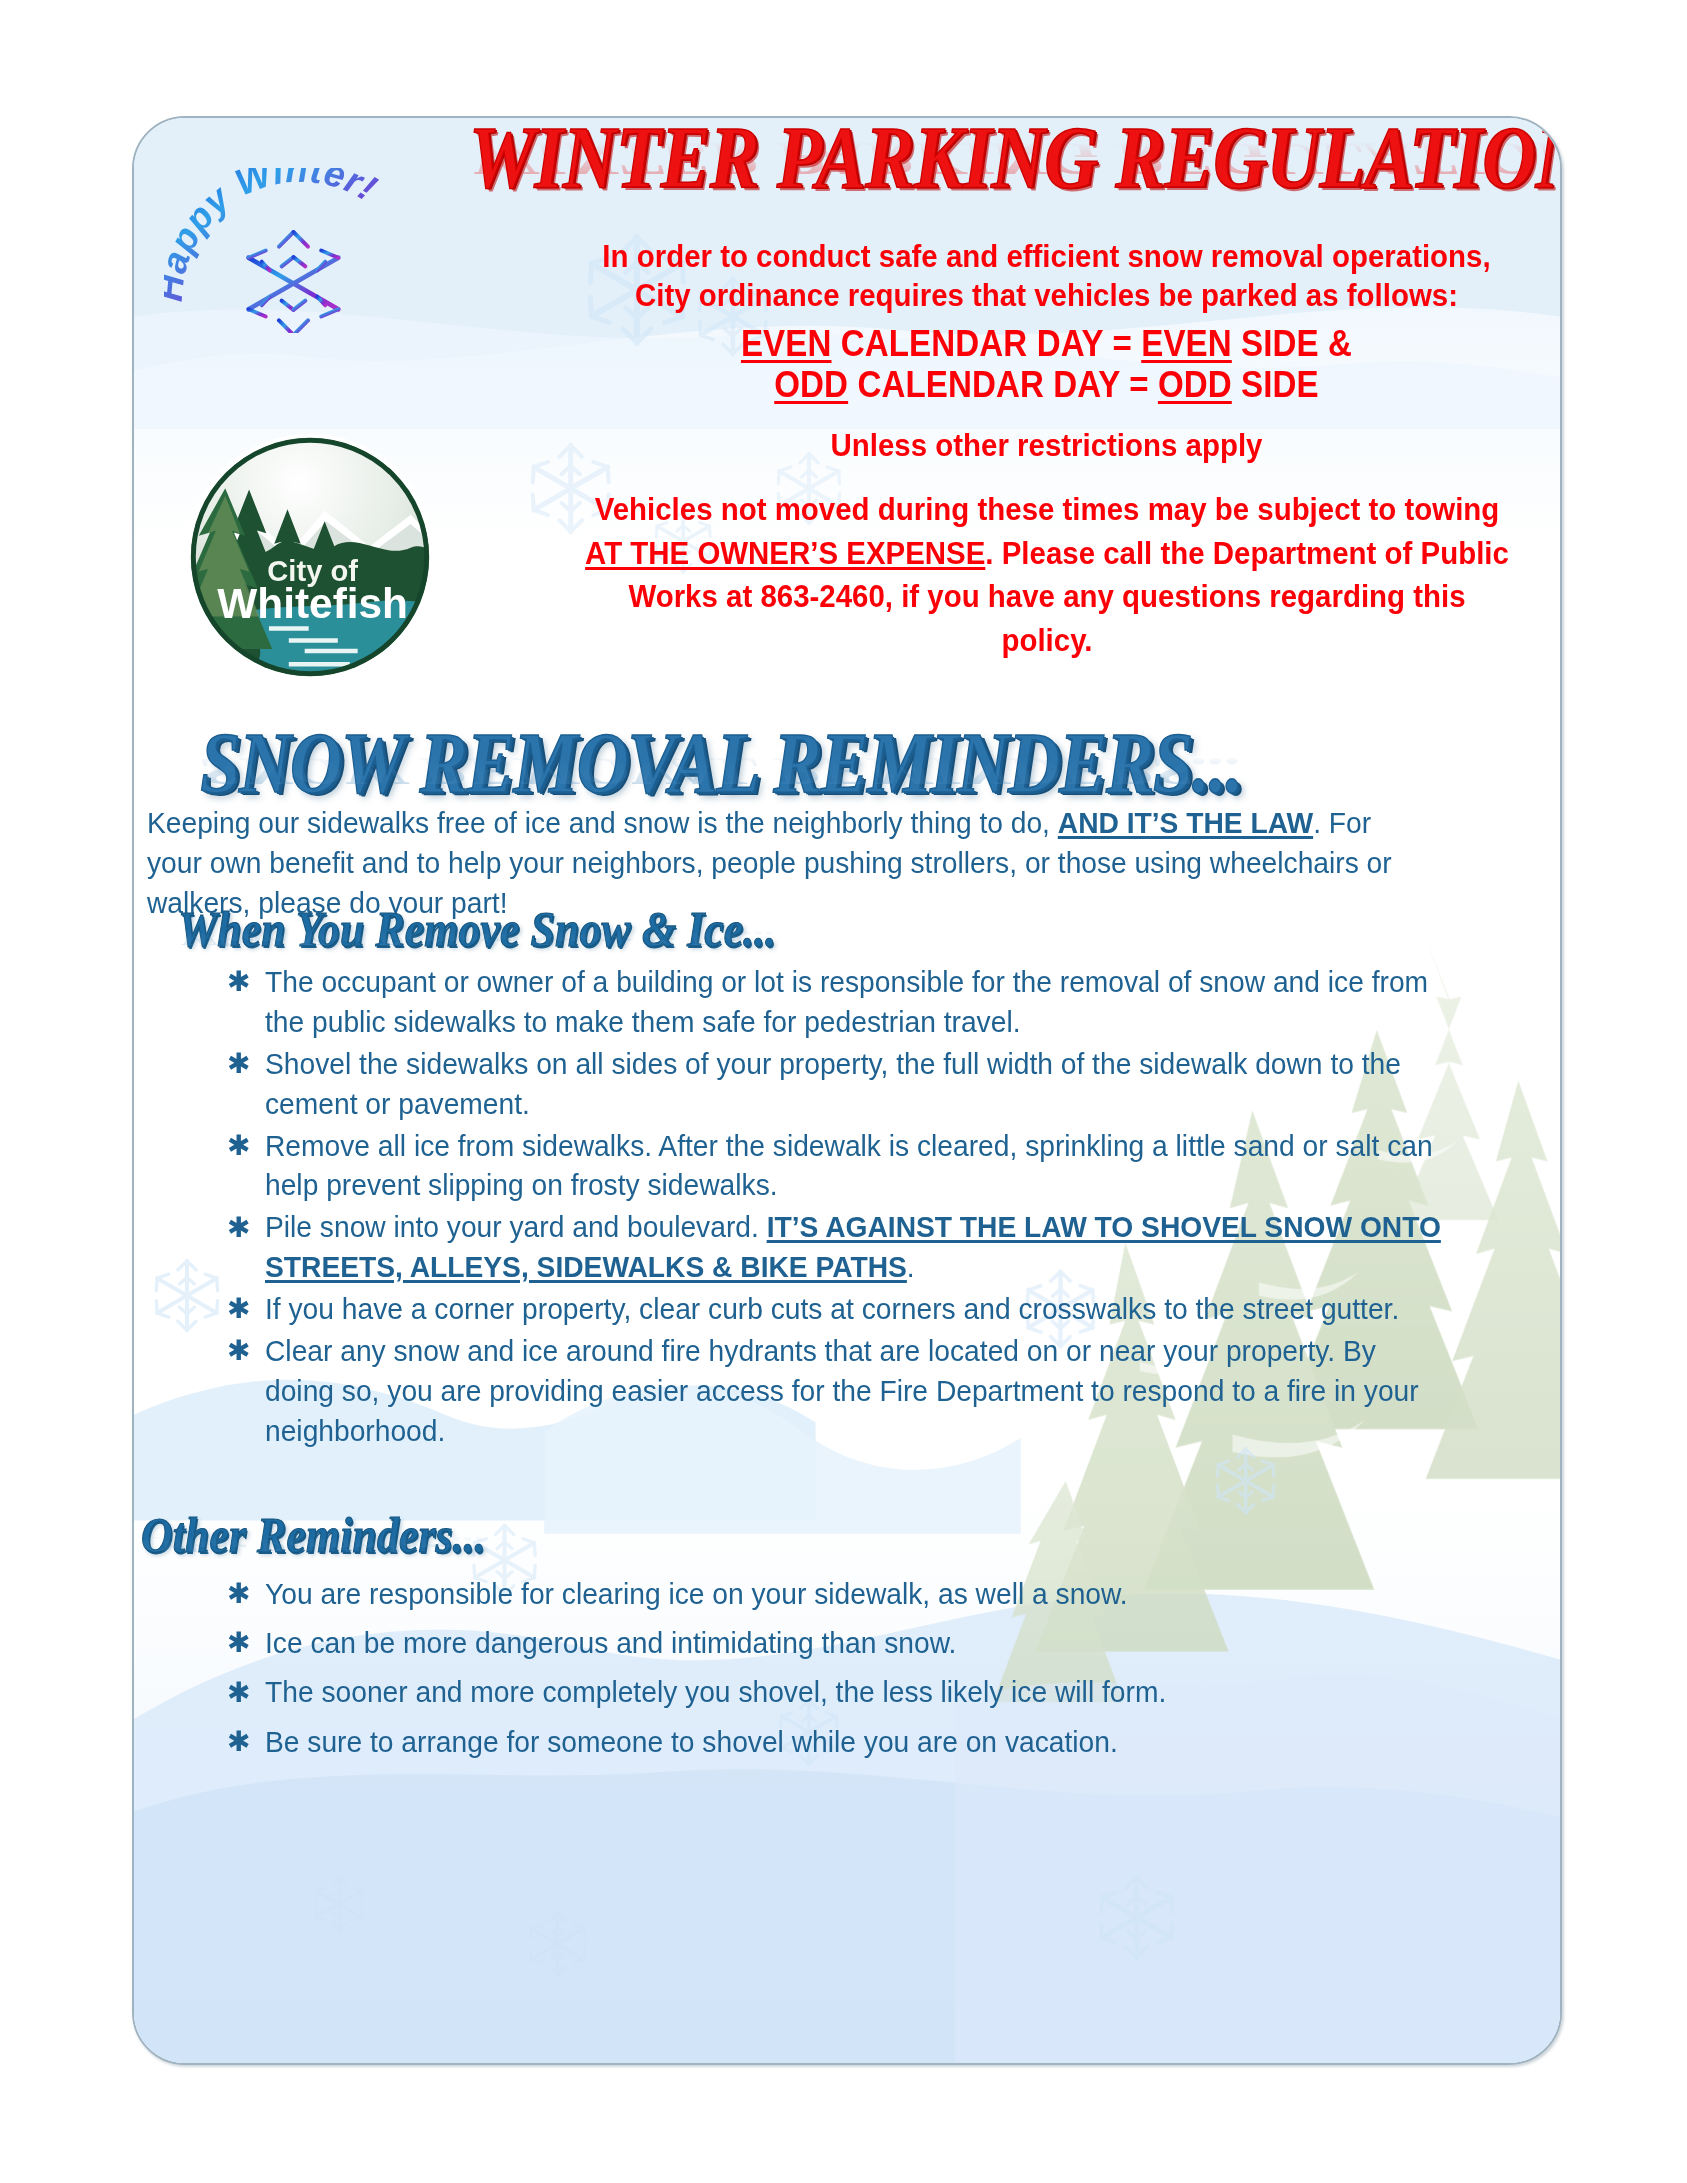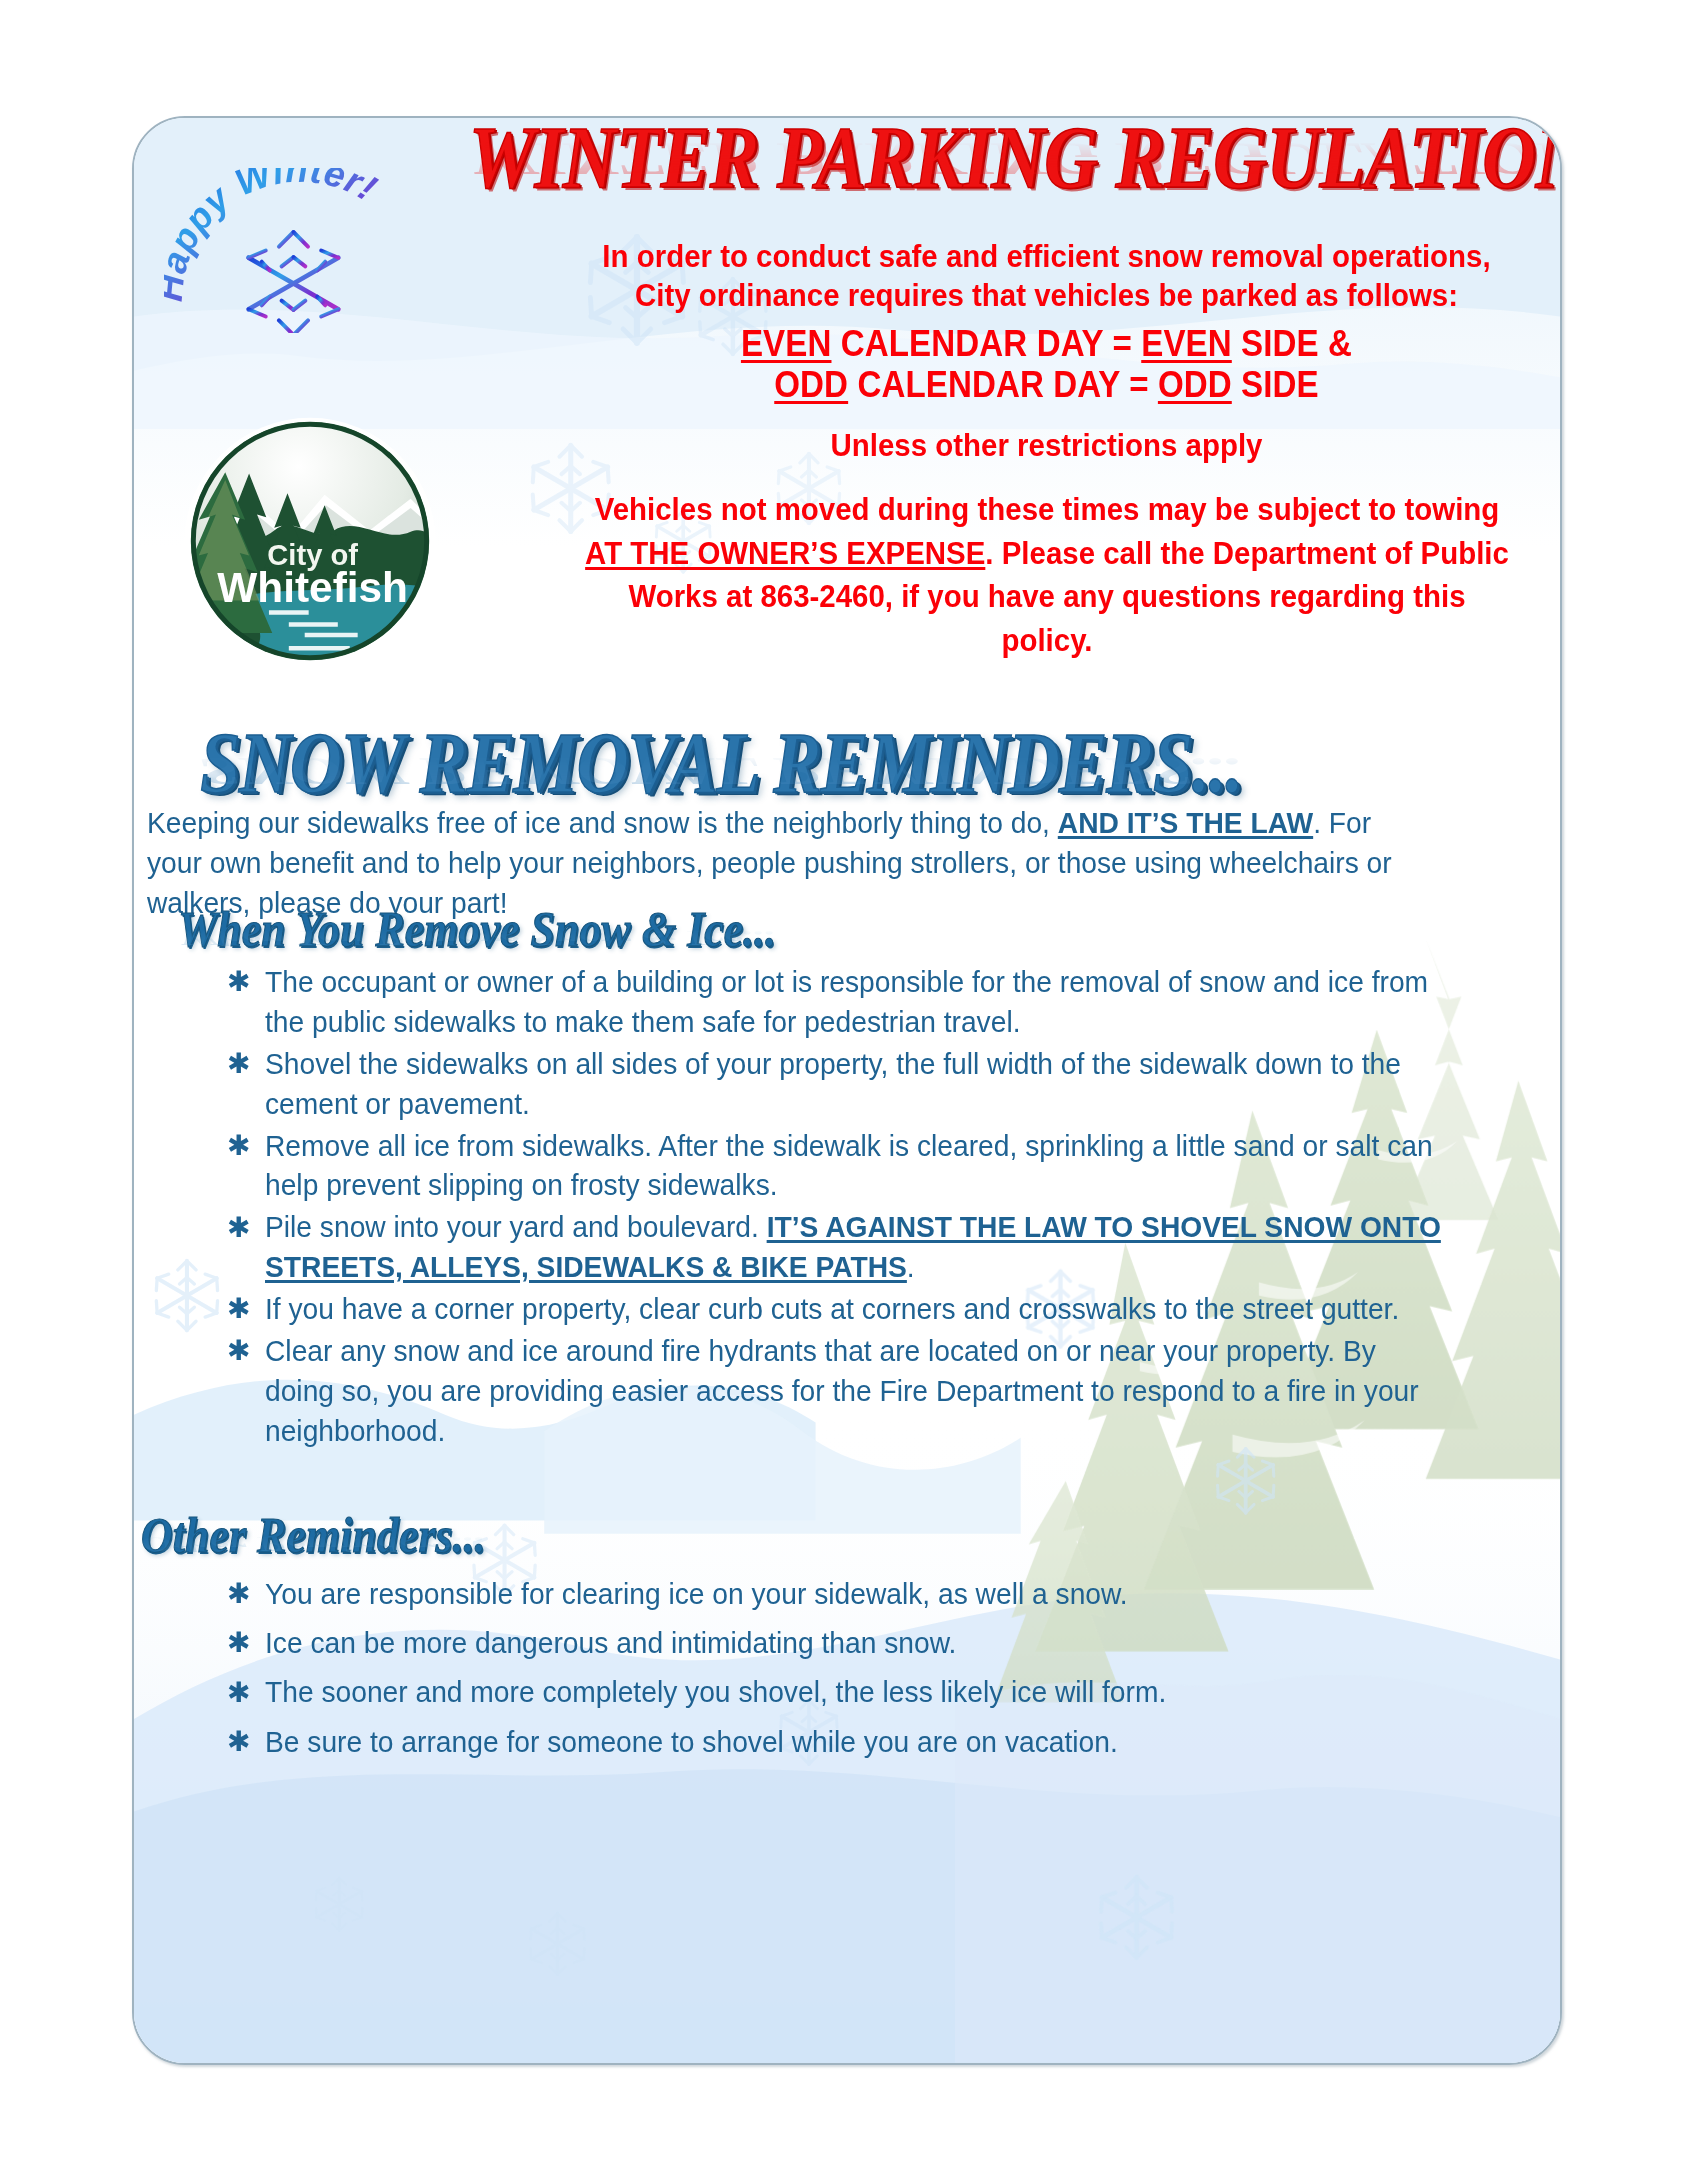--- a/index.html
+++ b/index.html
@@ -30,21 +30,21 @@
   #content{position:absolute;left:0;top:0;width:100%;height:100%;}
 
   
   #happywinter{
     position:absolute;left:30px;top:50px;width:284px;height:165px;
   }
   #happywinter svg{width:100%;height:100%;display:block;}
 
   
   #citylogo{
-    position:absolute;left:16.5px;top:276px;width:318px;height:298px;
+    position:absolute;left:16.5px;top:292px;width:318px;height:298px;
   }
   #citylogo svg{width:100%;height:100%;display:block;}
 
   
   #titleblock{
     position:absolute;left:324px;top:-6.6px;width:1098px;height:126px;
     text-align:center;
   }
   .wa-red{
     font-family:"Liberation Serif",serif;

